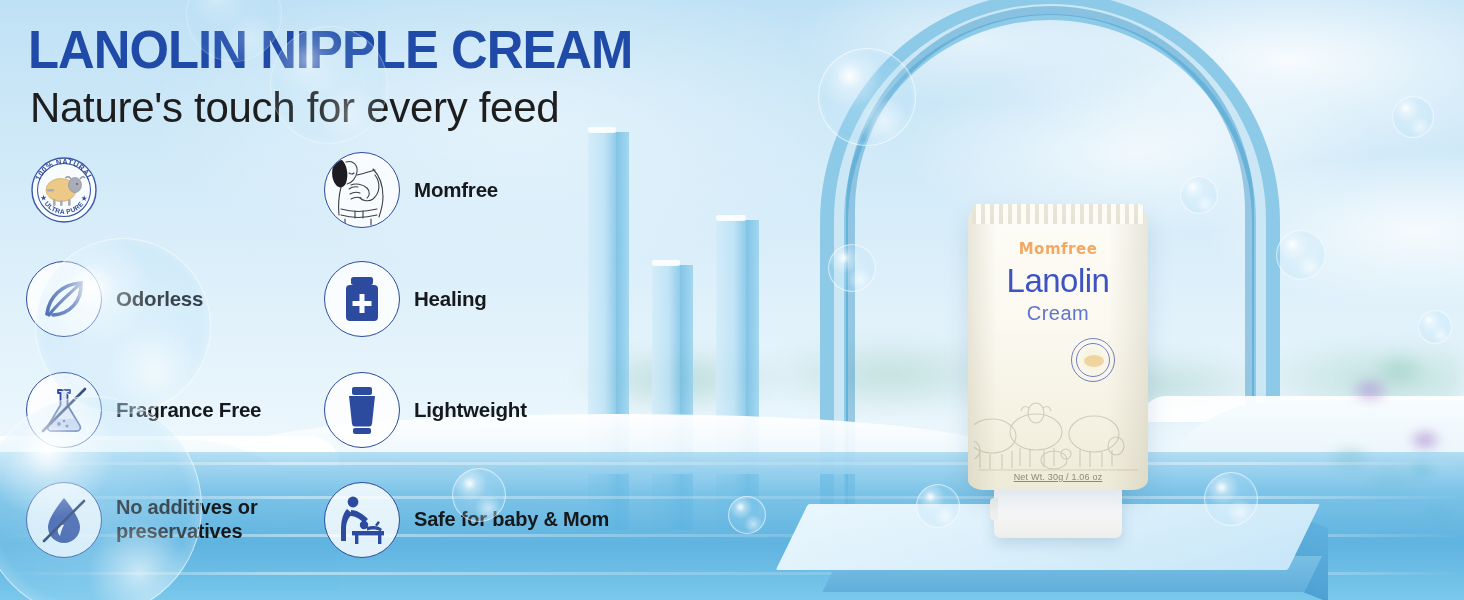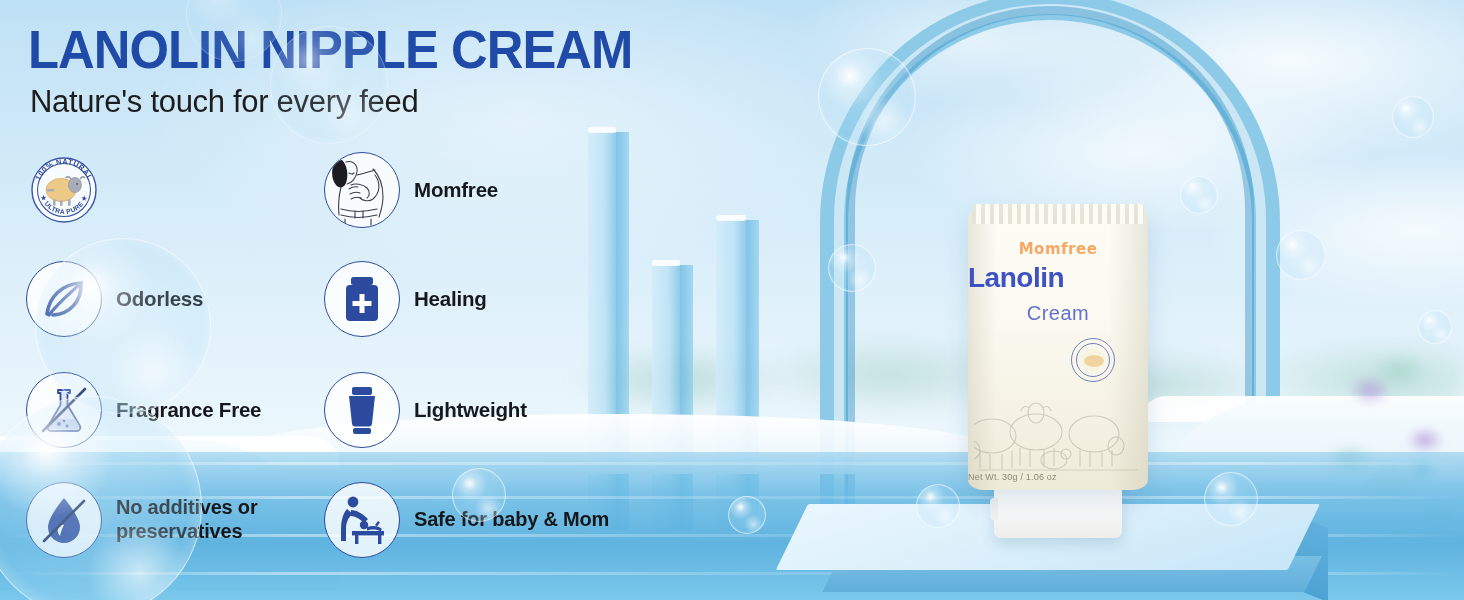--- a/index.html
+++ b/index.html
@@ -203,59 +203,59 @@
     background:#f1f1ef; border-radius:4px 0 0 4px;
   }
 
   #brand-name {
     position:absolute; left:0; top:44px; width:180px; text-align:center;
     font-size:15px; font-weight:bold; letter-spacing:.5px;
     color:#f5a862;
     font-family:"DejaVu Sans", sans-serif;
   }
   #product-title {
-    position:absolute; left:0; top:66px; width:180px; 
-    font-size:28px; font-weight:bold; letter-spacing:-.5px;
+    position:absolute; left:0; top:66px; width:180px; text-align:center;
+    font-size:33px; font-weight:normal; letter-spacing:-.5px;
     color:#3d53c4;
   }
   #product-subtitle {
     position:absolute; left:0; top:106px; width:180px; text-align:center;
     font-size:20px; color:#5f73cf; letter-spacing:.5px;
   }
   #tube-seal {
     position:absolute; left:103px; top:142px; width:44px; height:44px;
     border:1.5px solid #4657ad; border-radius:50%;
     opacity:.75;
     background:radial-gradient(circle at 50% 50%, #f8f4e0 0 38%, rgba(255,255,255,0) 39%);
   }
   #tube-seal .inner { position:absolute; left:4px; top:4px; right:4px; bottom:4px; border:1px solid #4657ad; border-radius:50%; }
   #tube-seal .sheep { position:absolute; left:12px; top:16px; width:20px; height:12px; background:#edc987; border-radius:50%; }
   #tube-sheep-art {
     position:absolute; left:6px; top:200px; width:168px; height:78px;
     opacity:.3;
   }
   #net-weight {
-    position:absolute; left:0; top:276px; width:180px; text-align:left;
-    font-size:9px; color:#8d8a76; letter-spacing:.2px;
+    position:absolute; left:0; top:276px; width:180px; text-align:center;
+    font-size:9px; color:#8d8a76; letter-spacing:.2px;text-decoration:underline;
   }
 
   
   #headline {
     position:absolute; left:28px; top:18px;
     font-size:54px; font-weight:bold;
     color:#1f4aa8;
     letter-spacing:-1px;
     transform:scaleX(.94);
     transform-origin:left center;
     white-space:nowrap;
     font-family:"Liberation Sans", sans-serif;
   }
   #subhead {
     position:absolute; left:30px; top:84px;
-    font-size:31px; color:#1d1d1d; font-weight:normal;
+    font-size:42px; color:#1d1d1d; font-weight:normal;
     letter-spacing:-.3px;
     white-space:nowrap;
   }
 
   
   .feature-col { position:absolute; }
   #col-left  { left:26px;  top:152px; }
   #col-right { left:324px; top:152px; }
 
   .feature {

